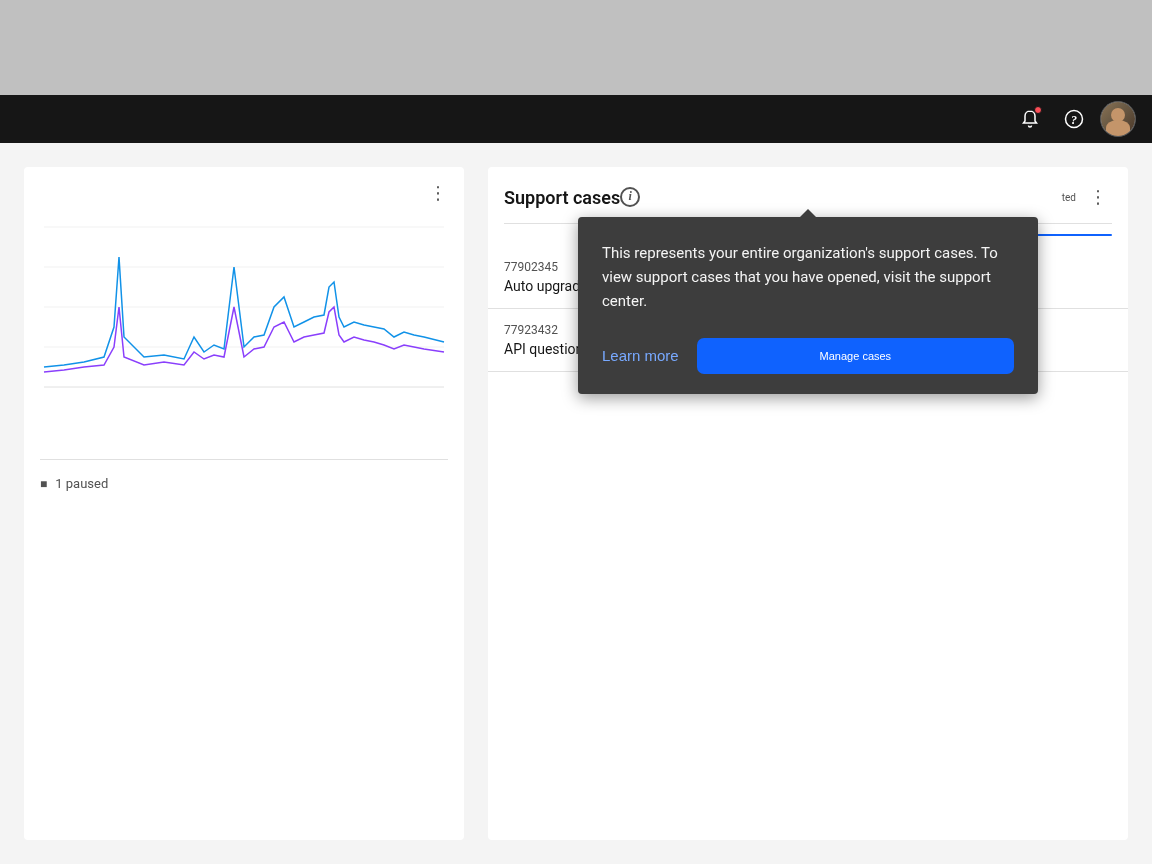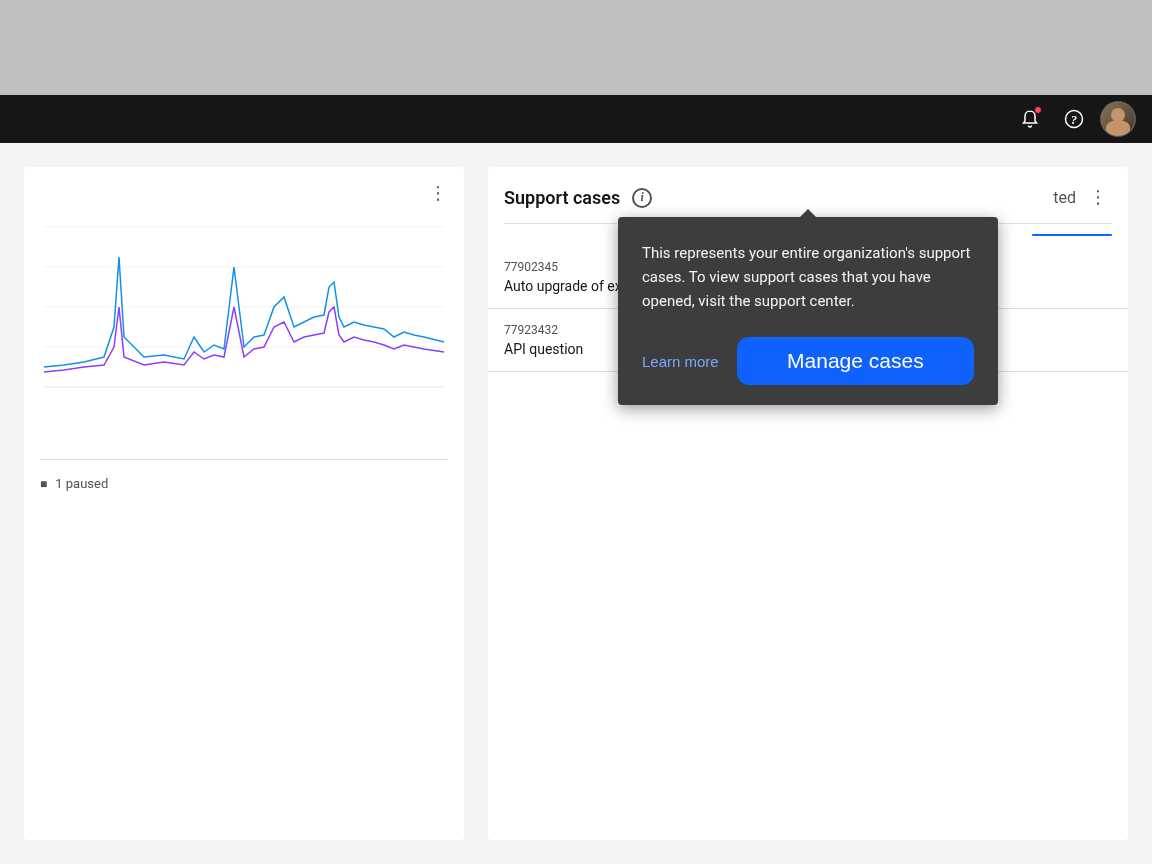--- a/index.html
+++ b/index.html
@@ -170,22 +170,22 @@
 
     .panel-header {
       display: flex;
       align-items: center;
       justify-content: space-between;
       padding: 16px 16px 0 16px;
     }
 
     .panel-title-row {
       display: flex;
-      align-items: flex-end;
-      gap: 12px;
+      align-items: flex-start;
+      gap: 0;
     }
 
     .panel-title {
       font-size: 18px;
       font-weight: 600;
       color: #161616;
     }
 
     .info-icon {
       width: 20px;
@@ -202,21 +202,21 @@
       font-family: Georgia, serif;
       font-weight: bold;
     }
 
     
     .tooltip-popup {
       position: absolute;
       top: 50px;
       left: 50%;
       transform: translateX(-50%);
-      width: 380px;
+      width: 460px;
       background: #3d3d3d;
       border-radius: 4px;
       padding: 24px 24px 20px 24px;
       z-index: 100;
       box-shadow: 0 4px 16px rgba(0,0,0,0.4);
     }
 
     .tooltip-popup::before {
       content: '';
       position: absolute;
@@ -251,25 +251,25 @@
       cursor: pointer;
       padding: 10px 0;
       font-weight: 400;
       text-decoration: none;
     }
 
     .btn-manage-cases {
       background: #0f62fe;
       border: none;
       color: #fff;
-      font-size: 21px;
+      font-size: 11px;
       font-weight: 400;
       cursor: pointer;
       padding: 12px 24px;
-      border-radius: 12px;
+      border-radius: 7px;
       flex: 1;
     }
 
     
     .panel-divider {
       height: 1px;
       background: #e0e0e0;
       margin: 0 16px;
       margin-top: 12px;
     }
@@ -300,21 +300,21 @@
       color: #525252;
       margin-bottom: 4px;
     }
     .case-title {
       font-size: 14px;
       color: #161616;
     }
 
     
     .truncated-text {
-      font-size: 16px;
+      font-size: 10px;
       color: #525252;
       position: absolute;
       right: 16px;
       top: 20px;
     }
 
     
     .chart-svg {
       width: 100%;
       height: 200px;

